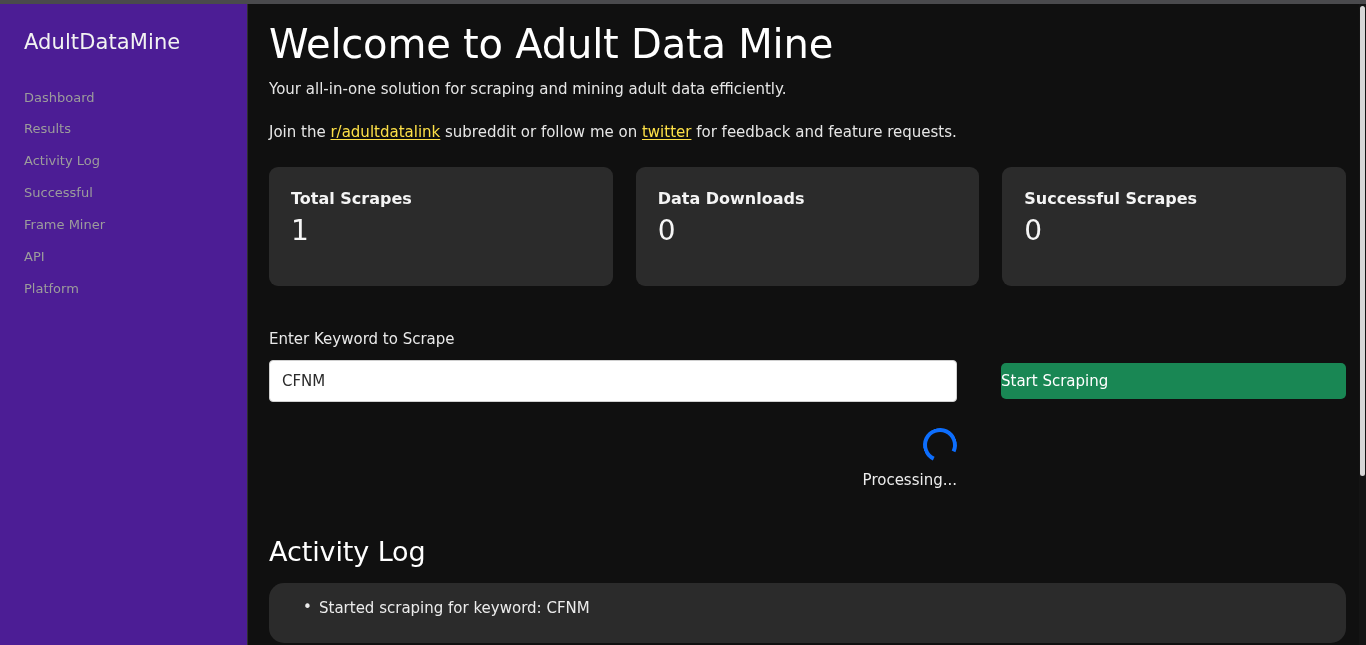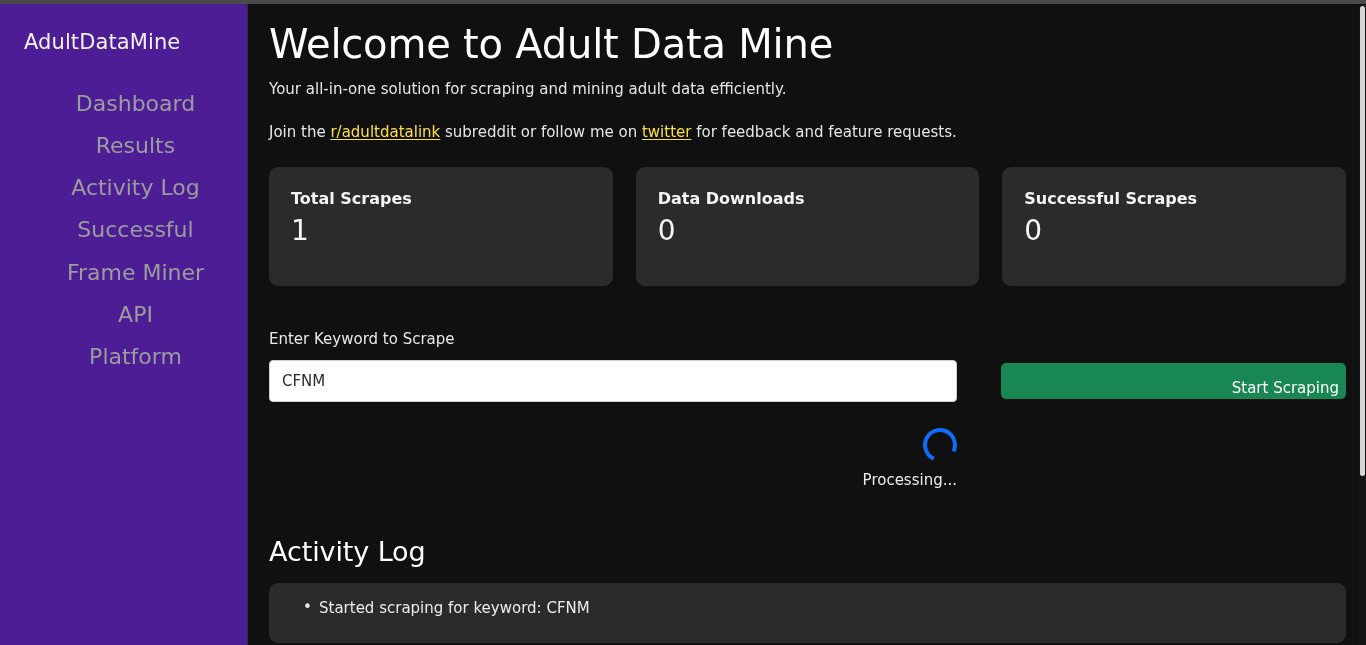--- a/index.html
+++ b/index.html
@@ -46,28 +46,27 @@
     font-size: 21px;
     font-weight: 400;
     letter-spacing: 0.1px;
     margin-bottom: 28px;
   }
 
   .nav { display: flex; flex-direction: column; }
 
   .nav-item {
     color: #9c9c9c;
-    font-size: 22px;
+    font-size: 13px;
     font-weight: 400;
     text-decoration: none;
     padding: 8.5px 0;
     line-height: 1.15;
     display: block;
     cursor: pointer;
-    text-align: center;
   }
 
   
   .main {
     position: relative;
     flex: 1;
     height: 641px;
     background: #101010;
     overflow: hidden;
     padding: 18px 20px 0 21px;
@@ -174,23 +173,23 @@
   .start-button {
     width: 345px;
     height: 36px;
     background: #198754;
     border: none;
     border-radius: 5px;
     color: #ffffff;
     font-family: "DejaVu Sans", "Liberation Sans", sans-serif;
     font-size: 15px;
     line-height: 36px;
-    text-align: right;
+    text-align: left;
     cursor: pointer;
-    padding: 7px;
+    padding: 0;
     margin-bottom: 3px;
   }
 
   
   .spinner-block {
     width: 688px;
     display: flex;
     flex-direction: column;
     align-items: flex-end;
     margin-top: 26px;
@@ -221,21 +220,21 @@
     color: #ffffff;
     font-size: 27px;
     font-weight: 400;
     line-height: 1.15;
     letter-spacing: -0.1px;
     margin-bottom: 16px;
   }
 
   .log-panel {
     background: #2b2b2b;
-    border-radius: 9px;
+    border-radius: 15px;
     padding: 15px 20px 20px 20px;
     min-height: 60px;
   }
 
   .log-list {
     list-style: none;
     margin: 0;
     padding: 0;
   }
 

